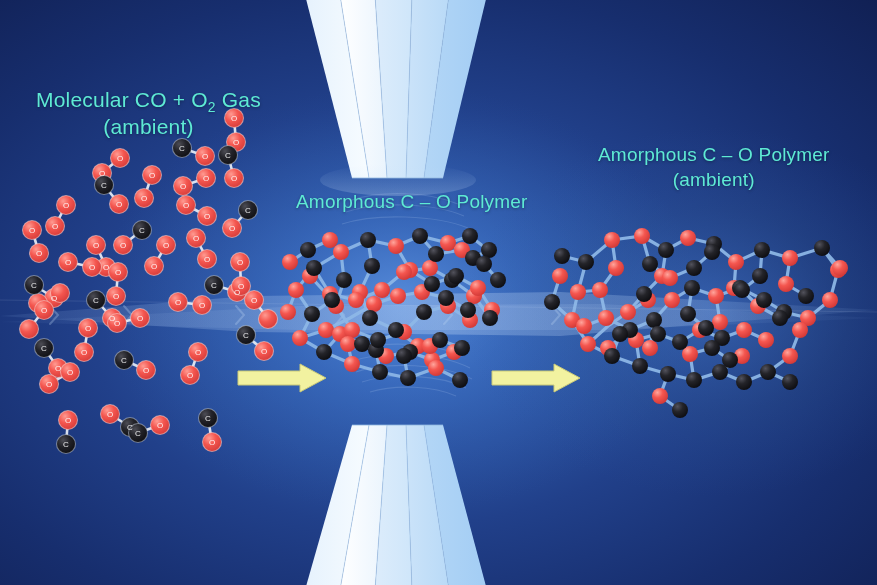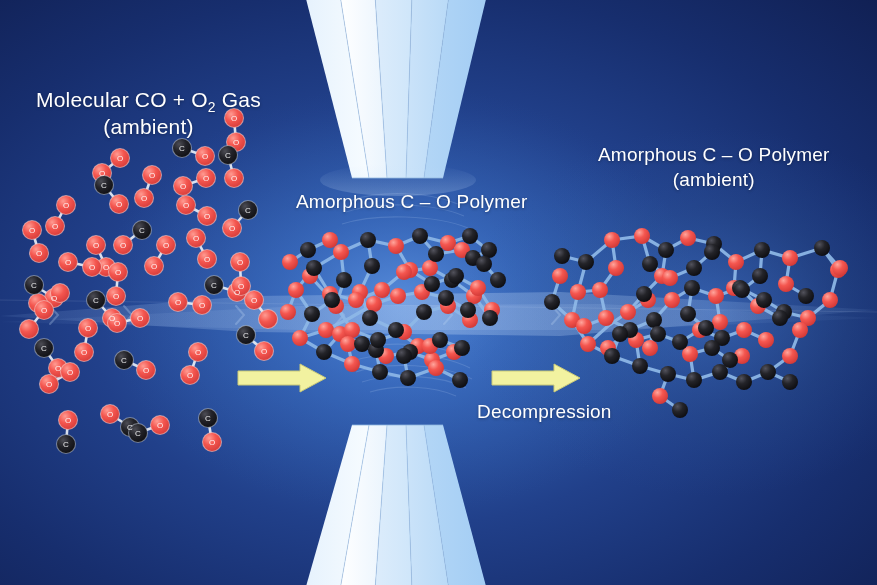--- a/index.html
+++ b/index.html
@@ -12,21 +12,21 @@
     overflow: hidden;
     font-family: "Liberation Sans", sans-serif;
     background: #12245e;
   }
   #scene svg.layer {
     position: absolute; left: 0; top: 0;
     width: 877px; height: 585px;
   }
   .label {
     position: absolute;
-    color: #ffffff;
+    color: #5eead4;
     font-family: "Liberation Sans", sans-serif;
     font-weight: 400;
     letter-spacing: 0.2px;
     white-space: nowrap;
     text-shadow: 0 1px 3px rgba(0,0,0,0.35);
     pointer-events: none;
   }
   .label .sub {
     font-size: 0.66em;
     vertical-align: sub;
@@ -627,15 +627,14 @@
     <span class="line2">(ambient)</span>
   </div>
 
   <div class="label" id="label-mid">Amorphous C – O Polymer</div>
 
   <div class="label" id="label-right">
     <span>Amorphous C – O Polymer</span>
     <span class="line2">(ambient)</span>
   </div>
 
-  <div class="label" id="label-decompression">Decompression</div>
 
 </div>
 
 </body></html>

